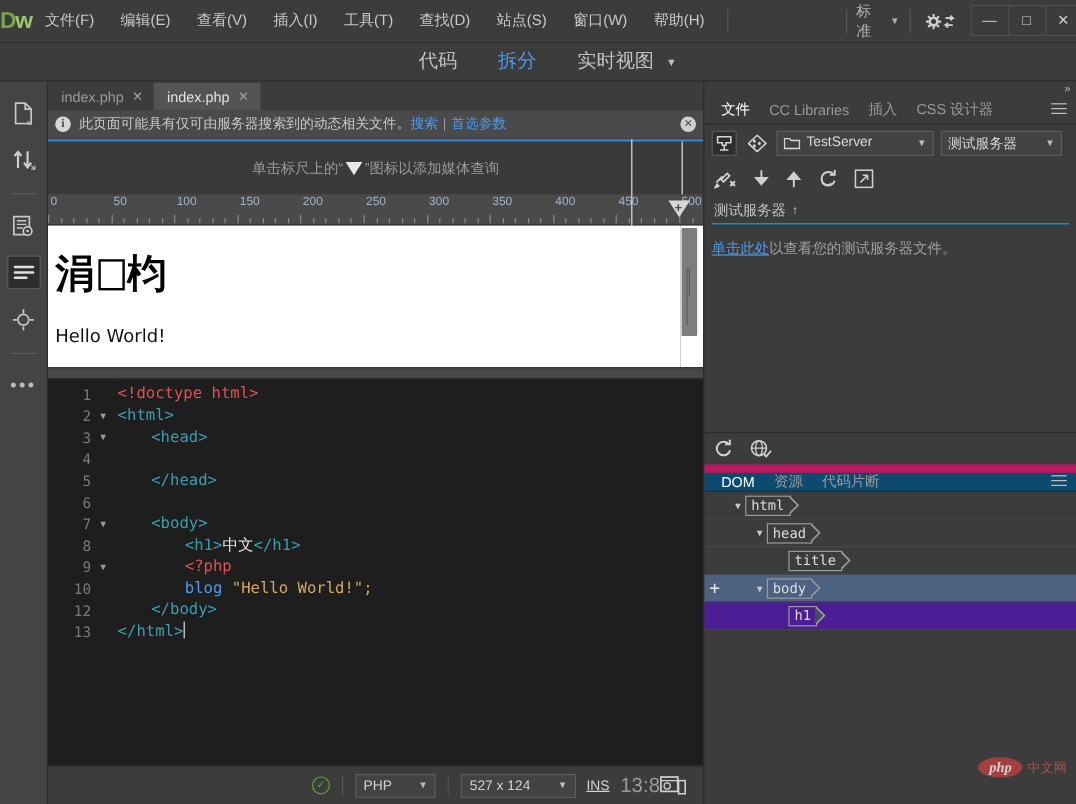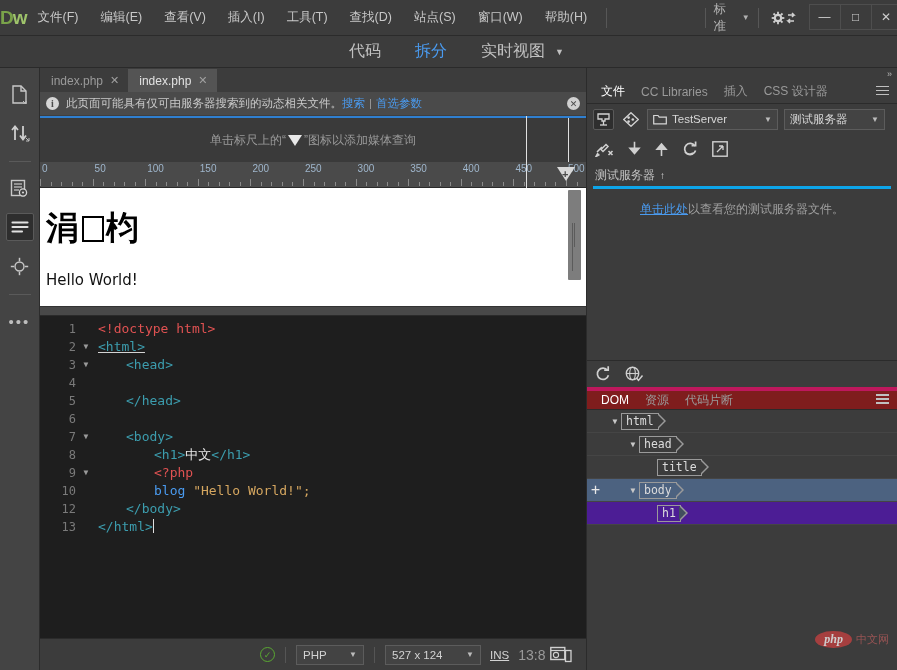--- a/index.html
+++ b/index.html
@@ -218,21 +218,21 @@
     justify-content: center; margin-left: 220px; flex: none;
   }
   .st-sep { width: 1px; height: 16px; background: #555; margin: 0 10px; }
   .st-select {
     display: flex; align-items: center; justify-content: space-between;
     height: 20px; border: 1px solid #5c5c5c; background: #434343;
     color: #d2d2d2; font-size: 11.5px; padding: 0 6px; cursor: default;
   }
   .st-select .cv { font-size: 8px; color: #bbb; margin-left: 8px; }
   .st-ins { font-size: 11.5px; color: #d2d2d2; text-decoration: underline; margin: 0 9px; cursor: default; }
-  .st-pos { font-size: 14px; color: #9a9a9a; }
+  .st-pos { font-size: 17px; color: #9a9a9a; }
   .st-preview { margin-left: auto; margin-right: 14px; cursor: default; }
 
   
   .rightpanel {
     position: absolute; left: 586px; top: 68px; width: 311px; height: 602px;
     background: #3c3c3c; border-left: 1px solid #2b2b2b;
   }
   .collapse-row { height: 12px; display: flex; justify-content: flex-end; align-items: center; padding-right: 7px; }
   .collapse-chev { color: #b8b8b8; font-size: 9px; letter-spacing: -2px; cursor: pointer; }
   .paneltabs {
@@ -257,32 +257,32 @@
 
   .toolsrow { height: 30px; display: flex; align-items: center; padding: 0 8px; gap: 14px; }
   .trow-icon { cursor: default; display: flex; align-items: center; }
 
   .servername {
     height: 22px; display: flex; align-items: center; padding: 0 8px;
     font-size: 12px; color: #c4c4c4;
   }
   .servername .up { margin-left: 5px; font-size: 10px; color: #d8d8d8; }
   .filelistbox {
-    margin: 0 6px; height: 168px; background: #3c3c3c; border-top: 3px solid #0ea5e9;
-    padding-top: 12px; text-align: center;
+    margin: 0 6px; height: 168px; background: #3c3c3c; border-top: 1px solid #0ea5e9;
+    padding-top: 12px; text-align: left;
   }
   .fl-msg { font-size: 12px; color: #a0a0a0; }
   .fl-link { color: #4a9bf0; text-decoration: underline; cursor: pointer; }
 
   .panel-divider { height: 1px; background: #2b2b2b; margin-top: 6px; }
   .domtoolsrow { height: 26px; display: flex; align-items: center; padding: 0 8px; gap: 14px; }
 
   .domtabs {
-    height: 23px; background: #7f1d1d; display: flex; align-items: center;
-    border-top: 4px solid #be185d; border-bottom: 1px solid #2b2b2b; padding-left: 6px;
+    height: 23px; background: #0c4a6e; display: flex; align-items: center;
+    border-top: 7px solid #be185d; border-bottom: 1px solid #2b2b2b; padding-left: 6px;
   }
   .domtree { padding-top: 0; }
   .domrow {
     height: 23px; display: flex; align-items: center; border-bottom: 1px solid #454545;
     font-family: "DejaVu Sans Mono", "Liberation Mono", monospace; font-size: 11.5px;
     color: #dcdcdc; cursor: default; position: relative;
   }
   .domrow.sel { background: #4c6280; }
   .domrow.sel2 { background: #4c1d95; }
   .dom-plus { position: absolute; left: 4px; color: #e8e8e8; font-size: 15px; line-height: 1; }
@@ -547,21 +547,21 @@
         <i></i>
       </div>
   </div>
 
   <div class="splitter"></div>
 
   <div class="codearea">
     <div class="gutter"></div>
     <div class="codelines" id="code-lines">
         <div class="cline"><span class="lnum">1</span><span class="fold"></span><span class="ctext" style="padding-left: 4px;"><span class="tk-doctype">&lt;!doctype html&gt;</span></span></div>
-        <div class="cline"><span class="lnum">2</span><span class="fold">▼</span><span class="ctext" style="padding-left: 4px; text-decoration: underline;"><span class="tk-tag">&lt;html&gt;</span></span></div>
+        <div class="cline"><span class="lnum">2</span><span class="fold">▼</span><span class="ctext" style="padding-left: 4px;"><span class="tk-tag">&lt;html&gt;</span></span></div>
         <div class="cline"><span class="lnum">3</span><span class="fold">▼</span><span class="ctext" style="padding-left: 32px;"><span class="tk-tag">&lt;head&gt;</span></span></div>
         <div class="cline"><span class="lnum">4</span><span class="fold"></span></div>
         <div class="cline"><span class="lnum">5</span><span class="fold"></span><span class="ctext" style="padding-left: 32px;"><span class="tk-tag">&lt;/head&gt;</span></span></div>
         <div class="cline"><span class="lnum">6</span><span class="fold"></span><span class="ctext" style="padding-left: 4px;"></span></div>
         <div class="cline"><span class="lnum">7</span><span class="fold">▼</span><span class="ctext" style="padding-left: 32px;"><span class="tk-tag">&lt;body&gt;</span></span></div>
         <div class="cline"><span class="lnum">8</span><span class="fold"></span><span class="ctext" style="padding-left: 60px;"><span class="tk-tag">&lt;h1&gt;</span><span class="tk-text">中文</span><span class="tk-tag">&lt;/h1&gt;</span></span></div>
         <div class="cline"><span class="lnum">9</span><span class="fold">▼</span><span class="ctext" style="padding-left: 60px;"><span class="tk-php">&lt;?php</span></span></div>
         <div class="cline"><span class="lnum">10</span><span class="fold"></span><span class="ctext" style="padding-left: 60px;"><span class="tk-kw">blog</span><span class="ctext"> </span><span class="tk-str">"Hello World!"</span><span class="tk-str">;</span></span></div>
         <div class="cline"><span class="lnum">12</span><span class="fold"></span><span class="ctext" style="padding-left: 32px;"><span class="tk-tag">&lt;/body&gt;</span></span></div>
         <div class="cline"><span class="lnum">13</span><span class="fold"></span><span class="ctext" style="padding-left: 4px;"><span class="tk-tag">&lt;/html&gt;</span><span class="caret-bar"></span></span></div>

